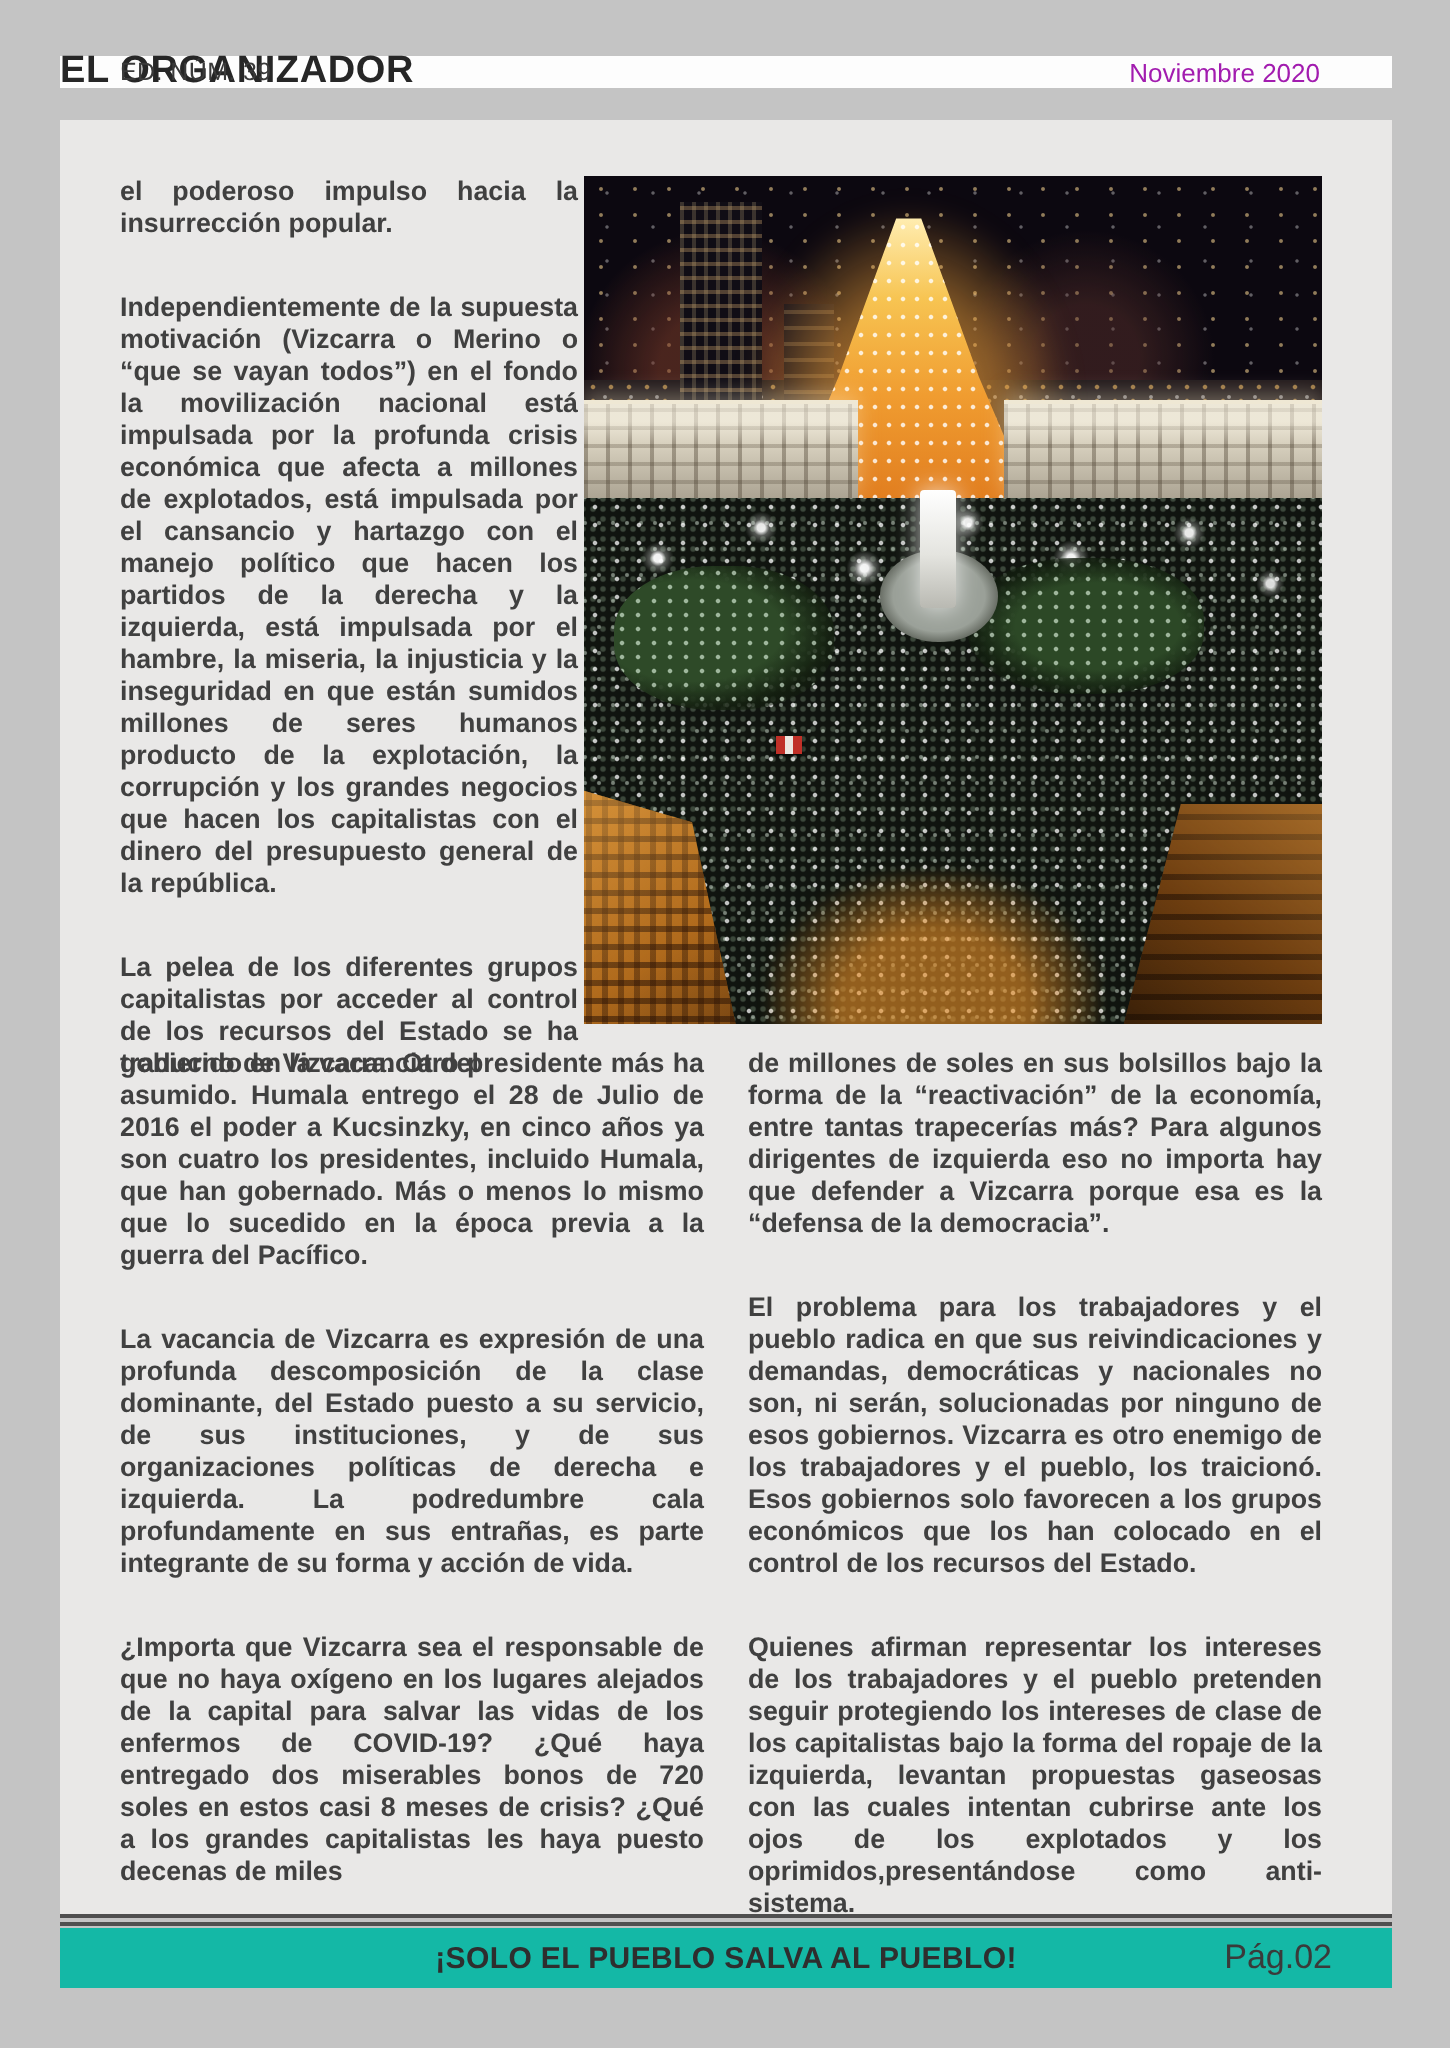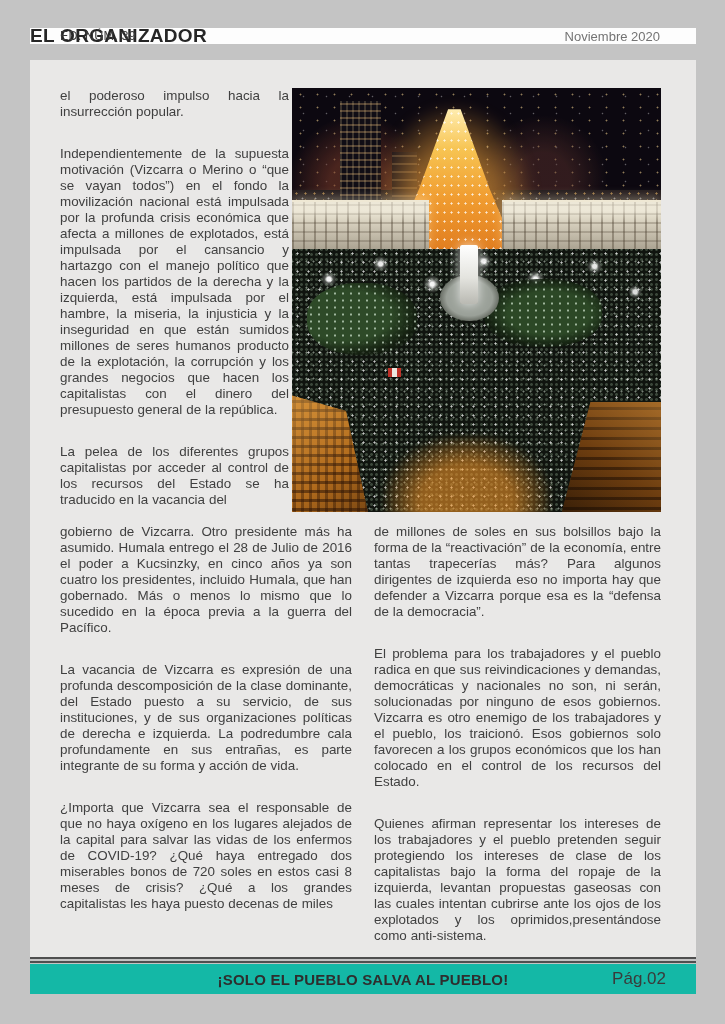--- a/index.html
+++ b/index.html
@@ -8,26 +8,26 @@
   .canvas{ position:relative; width:725px; height:1024px; background:#c4c4c4; overflow:hidden; margin:0 auto; }
 
   
   .page-body{ position:absolute; left:30px; top:60px; width:666px; height:898px; background:#e9e8e7; }
 
   
   .header-bar{ position:absolute; left:30px; top:28px; width:666px; height:16px; background:#fdfdfd;
     display:flex; align-items:center; }
   .hdr-edition{ position:absolute; left:30px; font-size:12.5px; color:#3a3a3a; letter-spacing:.2px; }
   .hdr-title{ width:100%; text-align:left; font-size:19px; font-weight:bold; color:#262626; letter-spacing:.3px; }
-  .hdr-date{ position:absolute; right:36px; font-size:13px; color:#737373; }
+  .hdr-date{ position:absolute; right:36px; font-size:13px; color:#a21caf; }
 
   
   .txtcol{ position:absolute; color:#404040; font-size:13.4px; line-height:16px; text-align:justify;
     hyphens:auto; -webkit-hyphens:auto; word-spacing:.2px; }
-  .txtcol p{ margin:0 0 26px 0; }
+  .txtcol p{ margin:0 0 26px 0;font-weight:bold; }
   .col-a{ left:60px; top:88px;  width:229px; }
   .col-b{ left:60px; top:524px; width:292px; }
   .col-c{ left:374px; top:524px; width:287px; }
 
   
   .double-rule{ position:absolute; left:30px; top:957px; width:666px; height:6px;
     border-top:2px solid #4f4f4f; border-bottom:2px solid #4f4f4f; }
   .footer-bar{ position:absolute; left:30px; top:964px; width:666px; height:30px; background:#14b8a6;
     display:flex; align-items:center; justify-content:center; }
   .ftr-slogan{ font-size:15px; font-weight:bold; color:#2e2e2e; letter-spacing:.2px; }

